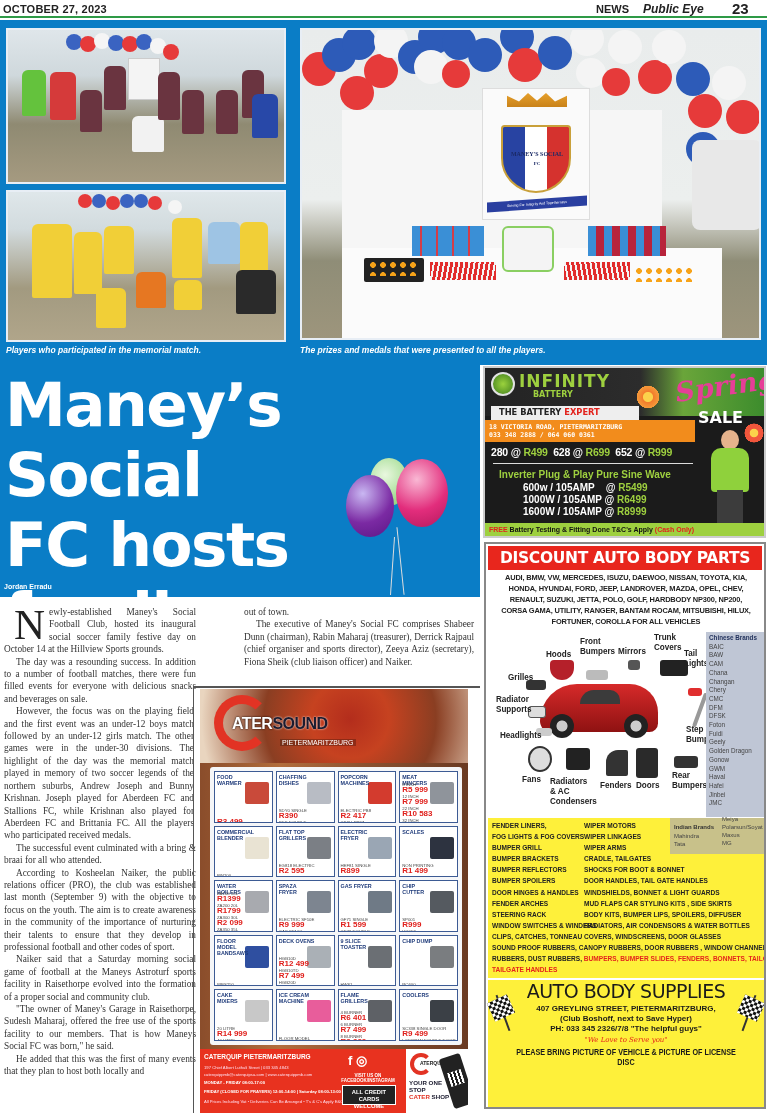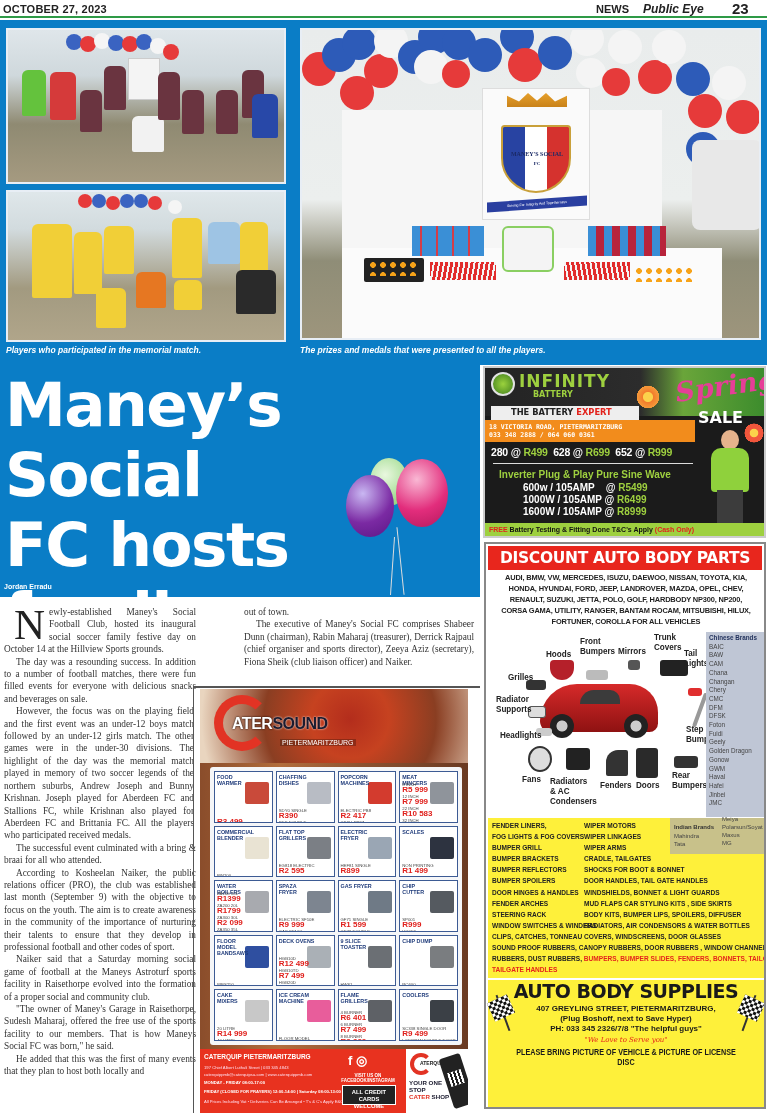--- a/index.html
+++ b/index.html
@@ -59,21 +59,21 @@
 .cq-side .one{position:absolute;left:3px;top:30px;font-family:"Liberation Sans",sans-serif;font-weight:bold;font-size:6.2px;line-height:7px;color:#1b1b2f}
 .cq-side .one .r{color:#e23324}
 .cq-side .phone{position:absolute;left:40px;top:6px;width:22px;height:52px;background:#222;border-radius:3px;transform:rotate(-18deg)}
 .cq-side .qr{position:absolute;left:43px;top:22px;width:14px;height:14px;background:repeating-linear-gradient(90deg,#fff 0 2px,#222 2px 4px),#fff;transform:rotate(-18deg)}
 
 .inf{position:absolute;left:483px;top:366px;width:283px;height:172px;border:2px solid #ccc;background:#1b1b1b;overflow:hidden}
 .inf-top{position:absolute;left:0;top:0;width:283px;height:48px;background:linear-gradient(90deg,#232323 0%,#2c2c2c 55%,#6aa53a 70%,#3a8b2c 100%)}
 .inf-logo{position:absolute;left:6px;top:4px;width:24px;height:24px;border-radius:50%;background:radial-gradient(#9bd23d,#3e7d1d);border:2px solid #e2e2e2}
 .inf-name{position:absolute;left:34px;top:3px;color:#9ed03f;font-family:"DejaVu Sans",sans-serif;font-weight:bold;font-size:17px;letter-spacing:1px}
 .inf-batt{position:absolute;left:48px;top:22px;color:#9ed03f;font-family:"DejaVu Sans",sans-serif;font-weight:bold;font-size:8px}
-.inf-expert{position:absolute;left:6px;top:38px;width:148px;height:15px;background:#eee;color:#222;font-family:"DejaVu Sans",sans-serif;font-weight:bold;font-size:8.3px;line-height:12px;padding-left:20px}
+.inf-expert{position:absolute;left:6px;top:38px;width:148px;height:15px;background:#eee;color:#222;font-family:"DejaVu Sans",sans-serif;font-weight:bold;font-size:8.3px;line-height:12px;padding-left:8px}
 .inf-expert .e{color:#e2221c}
 .inf-addr{position:absolute;left:0;top:52px;width:210px;height:22px;background:#f28c1c;color:#fff;font-family:"DejaVu Sans Mono",monospace;font-weight:bold;font-size:6.5px;line-height:8px;padding:3px 4px}
 .inf-spring{position:absolute;left:190px;top:2px;color:#e63e97;font-family:"DejaVu Serif",serif;font-style:italic;font-weight:bold;font-size:27px;transform:rotate(-8deg)}
 .inf-sale{position:absolute;left:213px;top:40px;color:#fff;font-family:"DejaVu Sans",sans-serif;font-weight:bold;font-size:16px}
 .inf-hero{position:absolute;left:222px;top:62px;width:48px;height:100px}
 .inf-prices{position:absolute;left:6px;top:78px;color:#fff;font-family:"Liberation Sans",sans-serif;font-weight:bold;font-size:10.5px;letter-spacing:-0.2px}
 .inf-prices .p{color:#9ed03f}
 .inf-rule{position:absolute;left:8px;top:95px;width:200px;height:1px;background:#ddd}
 .inf-inv{position:absolute;left:14px;top:101px;color:#9ed03f;font-family:"Liberation Sans",sans-serif;font-weight:bold;font-size:10px}
 .inf-list{position:absolute;left:38px;top:114px;color:#fff;font-family:"Liberation Sans",sans-serif;font-weight:bold;font-size:10px;line-height:12px;white-space:pre}
@@ -91,21 +91,21 @@
 .wheel{position:absolute;width:24px;height:24px;border-radius:50%;background:radial-gradient(#ccc 30%,#222 35%)}
 .ab-cn{position:absolute;left:220px;top:88px;width:58px;height:185px;background:#bfc6d5;font-family:"Liberation Sans",sans-serif;font-size:6.3px;line-height:8.7px;color:#444;padding:2px 3px}
 .ab-cn .h{font-weight:bold;color:#1f2f5a}
 .ab-yellow{position:absolute;left:2px;top:274px;width:276px;height:160px;background:#fef03a}
 .ab-in{position:absolute;left:182px;top:0;width:94px;height:36px;background:#c8c18a}
 .ab-in .h{position:absolute;left:4px;top:6px;font-family:"Liberation Sans",sans-serif;font-weight:bold;font-size:6px;color:#333}
 .ab-in .v{position:absolute;font-family:"Liberation Sans",sans-serif;font-size:6px;line-height:8px;color:#444}
 .ab-parts{position:absolute;font-family:"Liberation Sans",sans-serif;font-weight:bold;font-size:8px;line-height:11.1px;color:#222;transform:scaleX(0.82);transform-origin:left;white-space:nowrap}
 .ab-parts .red{color:#e4231c}
 .ab-supplies{position:absolute;left:2px;top:434px;width:276px;height:130px;background:#fef03a;border-top:2px solid #fff}
-.ab-supplies .t{position:absolute;left:0;top:0;width:276px;text-align:center;font-family:"DejaVu Sans",sans-serif;font-weight:bold;font-size:19px;color:#1a1a1a;letter-spacing:-0.5px}
+.ab-supplies .t{position:absolute;left:0;top:0;width:276px;text-align:center;font-family:"DejaVu Sans",sans-serif;font-weight:normal;font-size:19px;color:#1a1a1a;letter-spacing:-0.5px}
 .ab-supplies .a{position:absolute;left:0;top:24px;width:276px;text-align:center;font-family:"Liberation Sans",sans-serif;font-weight:bold;font-size:8px;line-height:10px;color:#1a1a1a}
 .ab-supplies .q{position:absolute;left:0;top:56px;width:276px;text-align:center;font-family:"DejaVu Serif",serif;font-style:italic;font-size:7px;color:#e4231c}
 .ab-supplies .b{position:absolute;left:0;top:67px;width:276px;text-align:center;font-family:"Liberation Sans",sans-serif;font-weight:bold;font-size:8.5px;color:#1a1a1a;transform:scaleX(0.85)}
 .flag{position:absolute;width:22px;height:20px;background:repeating-conic-gradient(#111 0 25%,#fff 0 50%) 0 0/6px 6px}
 .pole{position:absolute;width:1.5px;height:38px;background:#333}
 </style>
 </head>
 <body>
 
 <div class="hdr">
@@ -564,21 +564,21 @@
       <div>SOUND PROOF RUBBERS, CANOPY RUBBERS, DOOR RUBBERS , WINDOW CHANNELS, BOOT</div>
       <div><span>RUBBERS, DUST RUBBERS, </span><span class="red">BUMPERS, BUMPER SLIDES, FENDERS, BONNETS, TAILGATES &amp;</span></div>
       <div class="red">TAILGATE HANDLES</div>
       <div>KEY LOCKSETS, IGNITION AND BARREL, BOOT LOCKS, DOOR LOCKS</div>
     </div>
   </div>
   <div class="ab-supplies">
     <div class="t">AUTO BODY SUPPLIES</div>
     <div class="a">
       <div>407 GREYLING STREET, PIETERMARITZBURG,</div>
-      <div>(Plug Boshoff, next to Save Hyper)</div>
+      <div>(Club Boshoff, next to Save Hyper)</div>
       <div>PH: 033 345 2326/7/8  "The helpful guys"</div>
     </div>
     <div class="q">"We Love to Serve you"</div>
     <div class="b">PLEASE BRING PICTURE OF VEHICLE &amp; PICTURE OF LICENSE DISC</div>
     <div class="pole" style="left:14px;top:14px;transform:rotate(-20deg)"></div>
     <div class="flag" style="left:2px;top:18px;transform:rotate(-25deg)"></div>
     <div class="pole" style="left:260px;top:14px;transform:rotate(20deg)"></div>
     <div class="flag" style="left:252px;top:18px;transform:rotate(25deg)"></div>
   </div>
 </div>

